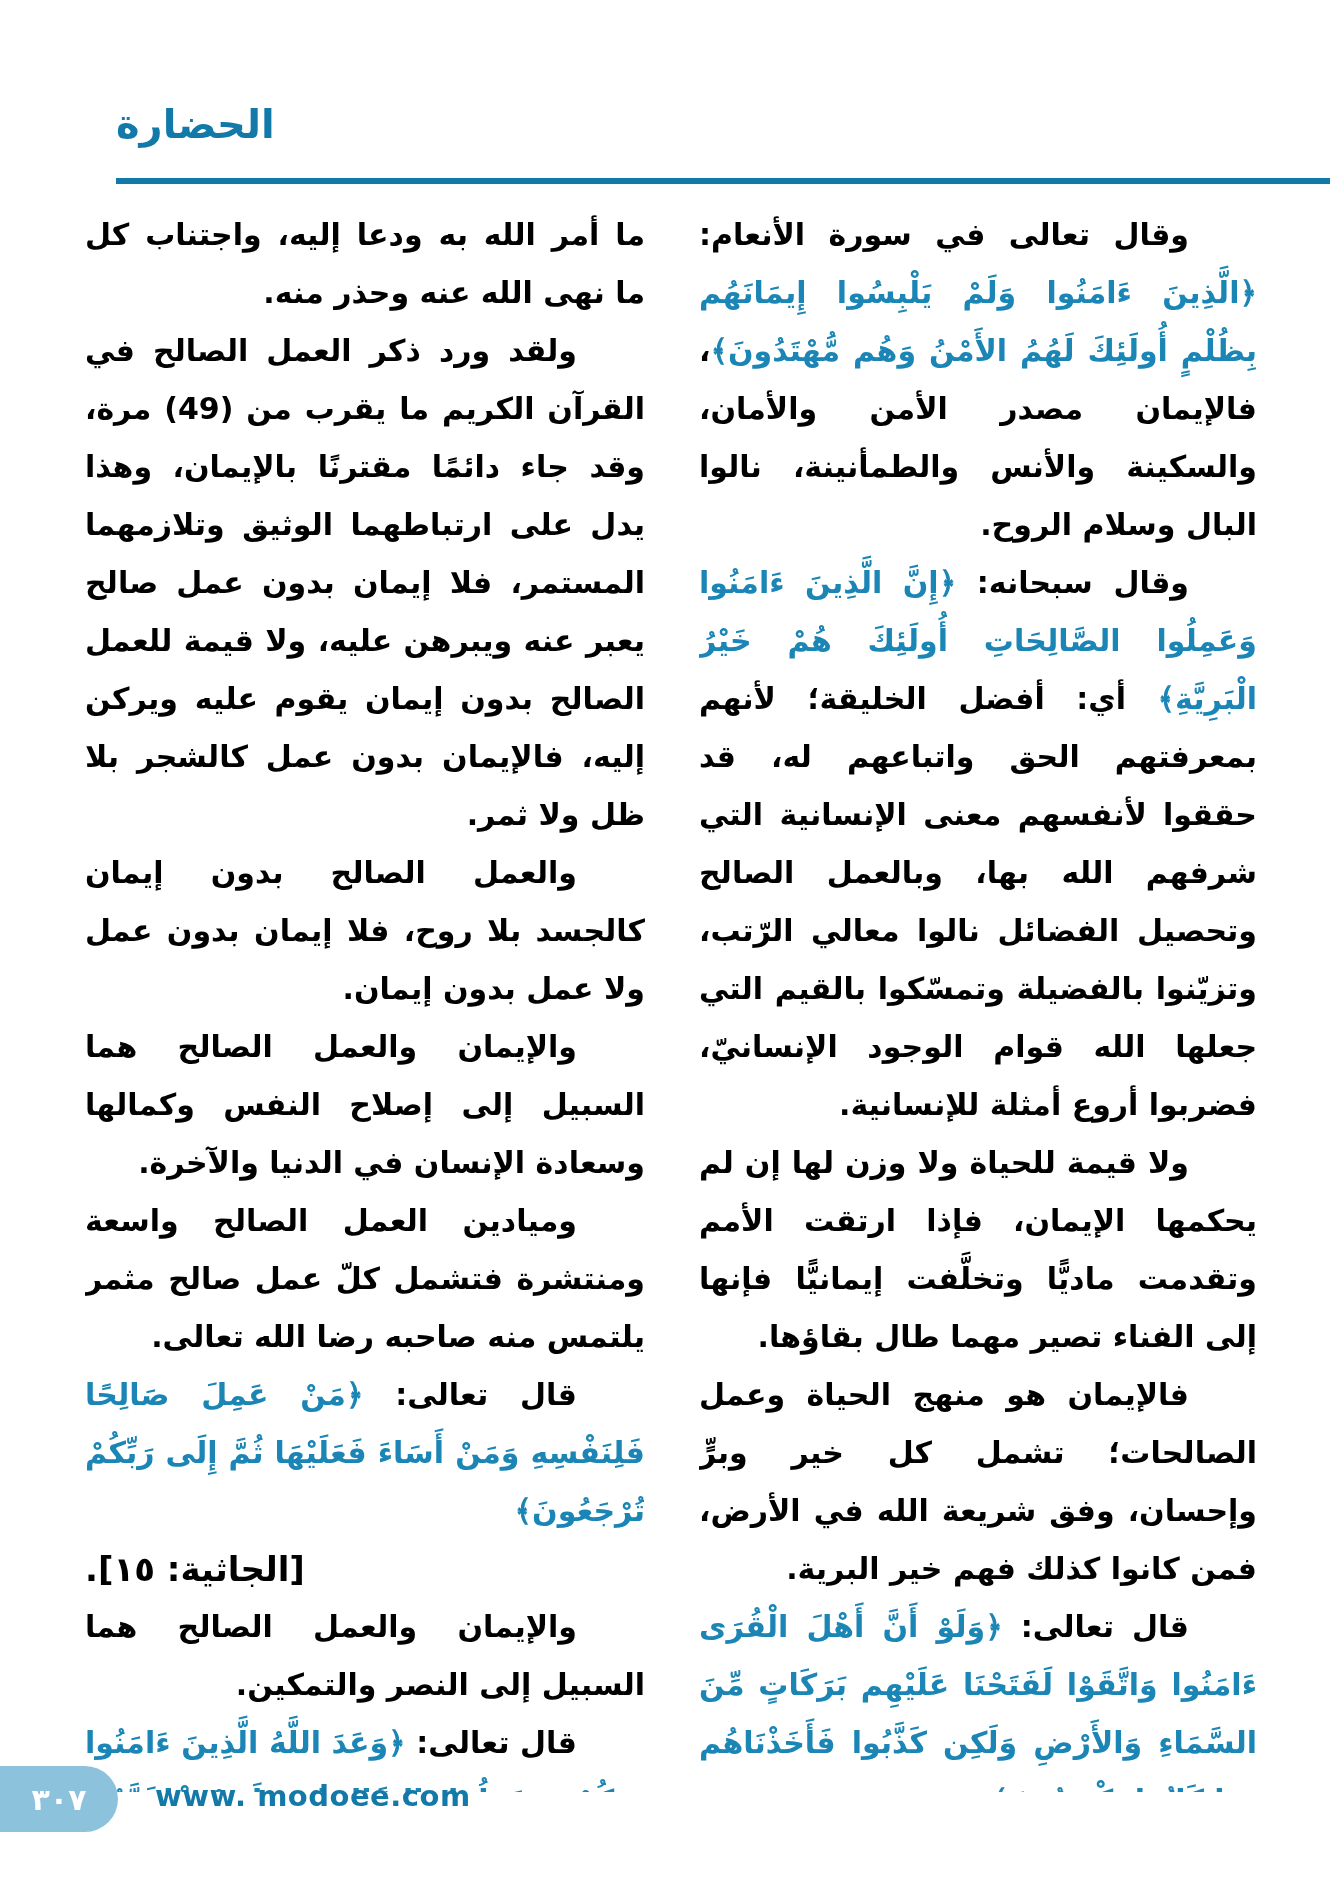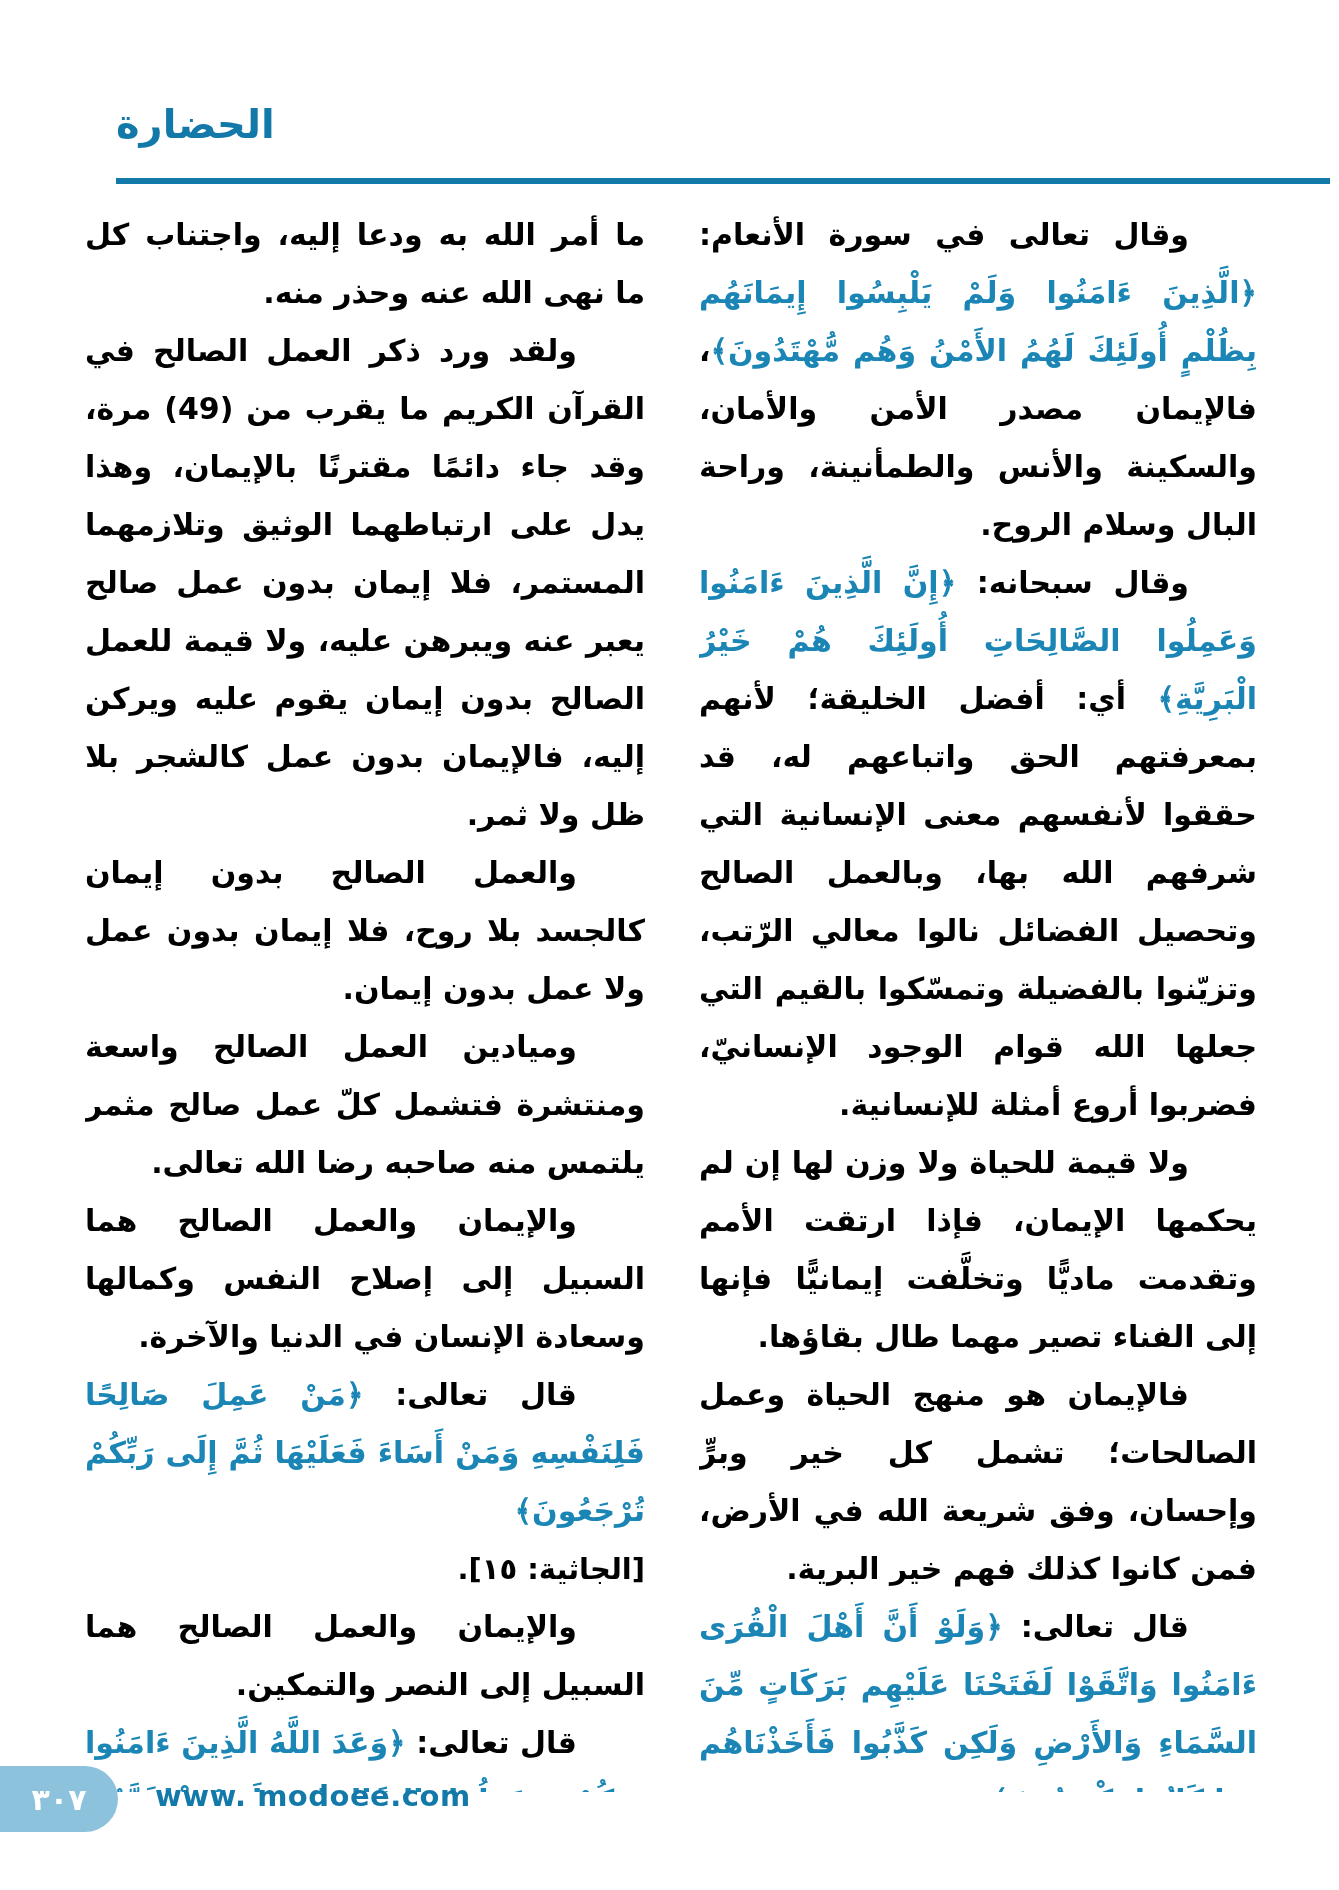--- a/index.html
+++ b/index.html
@@ -46,23 +46,23 @@
     font-weight: bold;
     font-size: 30px;
     line-height: 58px;
   }
   .col-right { right: 82px;  width: 558px; }
   .col-left  { left: 85px;   width: 560px; }
 
   .col p { margin: 0; padding: 0; }
   .col p.indent { text-indent: 68px; }
   .col p.ref {
-    text-align: right;
+    text-align: left;
     text-indent: 0;
-    font-size: 29px;
+    font-size: 34px;
   }
   .quran { color: var(--quran); }
 
   
   .page-pill {
     position: absolute;
     left: 0;
     top: 1766px;
     width: 118px;
     height: 66px;
@@ -91,33 +91,33 @@
 <body>
 
 <div class="page">
 
   <div>
     <div class="header-logo">الحضارة</div>
     <div class="header-rule"></div>
   </div>
 
   <div class="col col-right">
-      <p class="indent"><span class="normal">وقال تعالى في سورة الأنعام: </span><span class="quran">﴿الَّذِينَ ءَامَنُوا وَلَمْ يَلْبِسُوا إِيمَانَهُم بِظُلْمٍ أُولَئِكَ لَهُمُ الأَمْنُ وَهُم مُّهْتَدُونَ﴾</span><span class="normal">، فالإيمان مصدر الأمن والأمان، والسكينة والأنس والطمأنينة، وراحة البال وسلام الروح.</span></p>
+      <p class="indent"><span class="normal">وقال تعالى في سورة الأنعام: </span><span class="quran">﴿الَّذِينَ ءَامَنُوا وَلَمْ يَلْبِسُوا إِيمَانَهُم بِظُلْمٍ أُولَئِكَ لَهُمُ الأَمْنُ وَهُم مُّهْتَدُونَ﴾</span><span class="normal">، فالإيمان مصدر الأمن والأمان، والسكينة والأنس والطمأنينة، نالوا البال وسلام الروح.</span></p>
       <p class="indent"><span class="normal">وقال سبحانه: </span><span class="quran">﴿إِنَّ الَّذِينَ ءَامَنُوا وَعَمِلُوا الصَّالِحَاتِ أُولَئِكَ هُمْ خَيْرُ الْبَرِيَّةِ﴾</span><span class="normal"> أي: أفضل الخليقة؛ لأنهم بمعرفتهم الحق واتباعهم له، قد حققوا لأنفسهم معنى الإنسانية التي شرفهم الله بها، وبالعمل الصالح وتحصيل الفضائل نالوا معالي الرّتب، وتزيّنوا بالفضيلة وتمسّكوا بالقيم التي جعلها الله قوام الوجود الإنسانيّ، فضربوا أروع أمثلة للإنسانية.</span></p>
       <p class="indent"><span class="normal">ولا قيمة للحياة ولا وزن لها إن لم يحكمها الإيمان، فإذا ارتقت الأمم وتقدمت ماديًّا وتخلَّفت إيمانيًّا فإنها إلى الفناء تصير مهما طال بقاؤها.</span></p>
       <p class="indent"><span class="normal">فالإيمان هو منهج الحياة وعمل الصالحات؛ تشمل كل خير وبرٍّ وإحسان، وفق شريعة الله في الأرض، فمن كانوا كذلك فهم خير البرية.</span></p>
       <p class="indent"><span class="normal">قال تعالى: </span><span class="quran">﴿وَلَوْ أَنَّ أَهْلَ الْقُرَى ءَامَنُوا وَاتَّقَوْا لَفَتَحْنَا عَلَيْهِم بَرَكَاتٍ مِّنَ السَّمَاءِ وَالأَرْضِ وَلَكِن كَذَّبُوا فَأَخَذْنَاهُم بِمَا كَانُوا يَكْسِبُونَ﴾</span></p>
     </div>
 
   <div class="col col-left">
       <p class="noindent"><span class="normal">ما أمر الله به ودعا إليه، واجتناب كل ما نهى الله عنه وحذر منه.</span></p>
       <p class="indent"><span class="normal">ولقد ورد ذكر العمل الصالح في القرآن الكريم ما يقرب من (49) مرة، وقد جاء دائمًا مقترنًا بالإيمان، وهذا يدل على ارتباطهما الوثيق وتلازمهما المستمر، فلا إيمان بدون عمل صالح يعبر عنه ويبرهن عليه، ولا قيمة للعمل الصالح بدون إيمان يقوم عليه ويركن إليه، فالإيمان بدون عمل كالشجر بلا ظل ولا ثمر.</span></p>
       <p class="indent"><span class="normal">والعمل الصالح بدون إيمان كالجسد بلا روح، فلا إيمان بدون عمل ولا عمل بدون إيمان.</span></p>
+      <p class="indent"><span class="normal">والإيمان والعمل الصالح هما السبيل إلى إصلاح النفس وكمالها وسعادة الإنسان في الدنيا والآخرة.</span></p>
       <p class="indent"><span class="normal">وميادين العمل الصالح واسعة ومنتشرة فتشمل كلّ عمل صالح مثمر يلتمس منه صاحبه رضا الله تعالى.</span></p>
-      <p class="indent"><span class="normal">والإيمان والعمل الصالح هما السبيل إلى إصلاح النفس وكمالها وسعادة الإنسان في الدنيا والآخرة.</span></p>
       <p class="indent"><span class="normal">قال تعالى: </span><span class="quran">﴿مَنْ عَمِلَ صَالِحًا فَلِنَفْسِهِ وَمَنْ أَسَاءَ فَعَلَيْهَا ثُمَّ إِلَى رَبِّكُمْ تُرْجَعُونَ﴾</span></p>
       <p class="ref"><span class="normal">[الجاثية: ١٥].</span></p>
       <p class="indent"><span class="normal">والإيمان والعمل الصالح هما السبيل إلى النصر والتمكين.</span></p>
       <p class="indent"><span class="normal">قال تعالى: </span><span class="quran">﴿وَعَدَ اللَّهُ الَّذِينَ ءَامَنُوا مِنكُمْ وَعَمِلُوا الصَّالِحَاتِ لَيَسْتَخْلِفَنَّهُمْ فِي الأَرْضِ كَمَا اسْتَخْلَفَ الَّذِينَ مِن قَبْلِهِمْ وَلَيُمَكِّنَنَّ</span></p>
     </div>
 
   <div>
     <div class="page-pill">
       <span>٣٠٧</span>
     </div>

